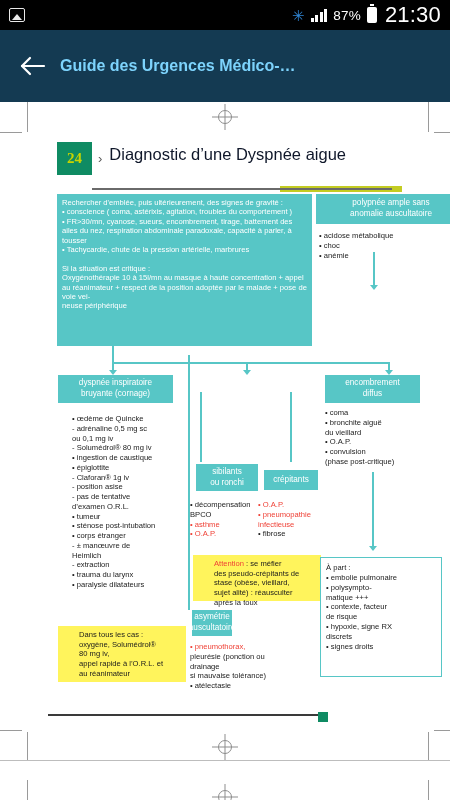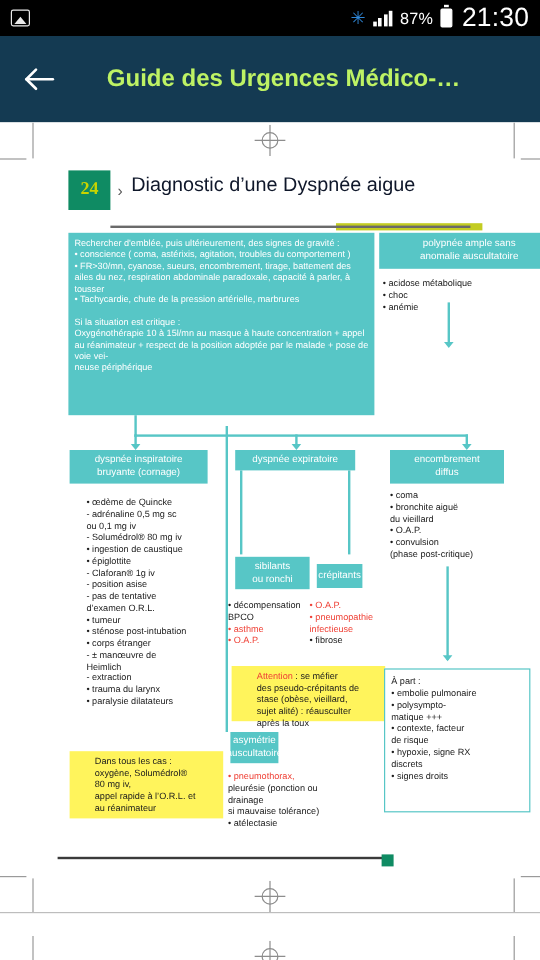--- a/index.html
+++ b/index.html
@@ -50,21 +50,21 @@
   .appbar {
     position:absolute; top:30px; left:0; width:450px; height:72px;
     background:#143a52; display:flex; align-items:center; padding:0 16px;
   }
   .back-btn {
     width:34px;height:34px;display:flex;align-items:center;justify-content:center;
     cursor:pointer;
   }
   .back-btn svg { display:block; }
   .appbar-title {
-    margin-left:39px; color:#bef264; font-size:20px; font-weight:bold;
+    margin-left:10px; color:#7dd3fc; font-size:16px; font-weight:bold;
     white-space:nowrap; overflow:hidden;
   }
 
   
   .page {
     position:absolute; top:102px; left:0; width:450px; height:698px;
     background:#ffffff; overflow:hidden;
   }
 
   
@@ -220,28 +220,27 @@
    Heimlich
 - extraction
 • trauma du larynx
 • paralysie dilatateurs</div>
     <div class="yellowbox nw" style="left:58px;top:524px;width:128px;height:56px;">Dans tous les cas :
 oxygène, Solumédrol®
 80 mg iv,
 appel rapide à l’O.R.L. et
 au réanimateur</div>
 
-    <div class="tealhdr nw" style="left:196px;top:273px;width:100px;height:17px;">dyspnée expiratoire</div>
     <div class="ln" style="left:200px;top:290px;width:2px;height:70px;"></div>
     <div class="ln" style="left:290px;top:290px;width:2px;height:70px;"></div>
     <div class="ln" style="left:188px;top:253px;width:2px;height:255px;"></div>
 
     <div class="tealhdr nw" style="left:196px;top:362px;width:62px;height:27px;">sibilants
 ou ronchi</div>
-    <div class="tealhdr nw" style="left:264px;top:368px;width:38px;height:20px;">crépitants</div>
+    <div class="tealhdr nw" style="left:264px;top:368px;width:54px;height:20px;">crépitants</div>
 
     <div class="list" style="left:190px;top:398px;width:70px;">
       <div>• décompensation</div>
       <div>   BPCO</div>
       <div class="r">• asthme</div>
       <div class="r">• O.A.P.</div>
     </div>
     <div class="list" style="left:258px;top:398px;width:65px;">
       <div class="r">• O.A.P.</div>
       <div class="r">• pneumopathie</div>

